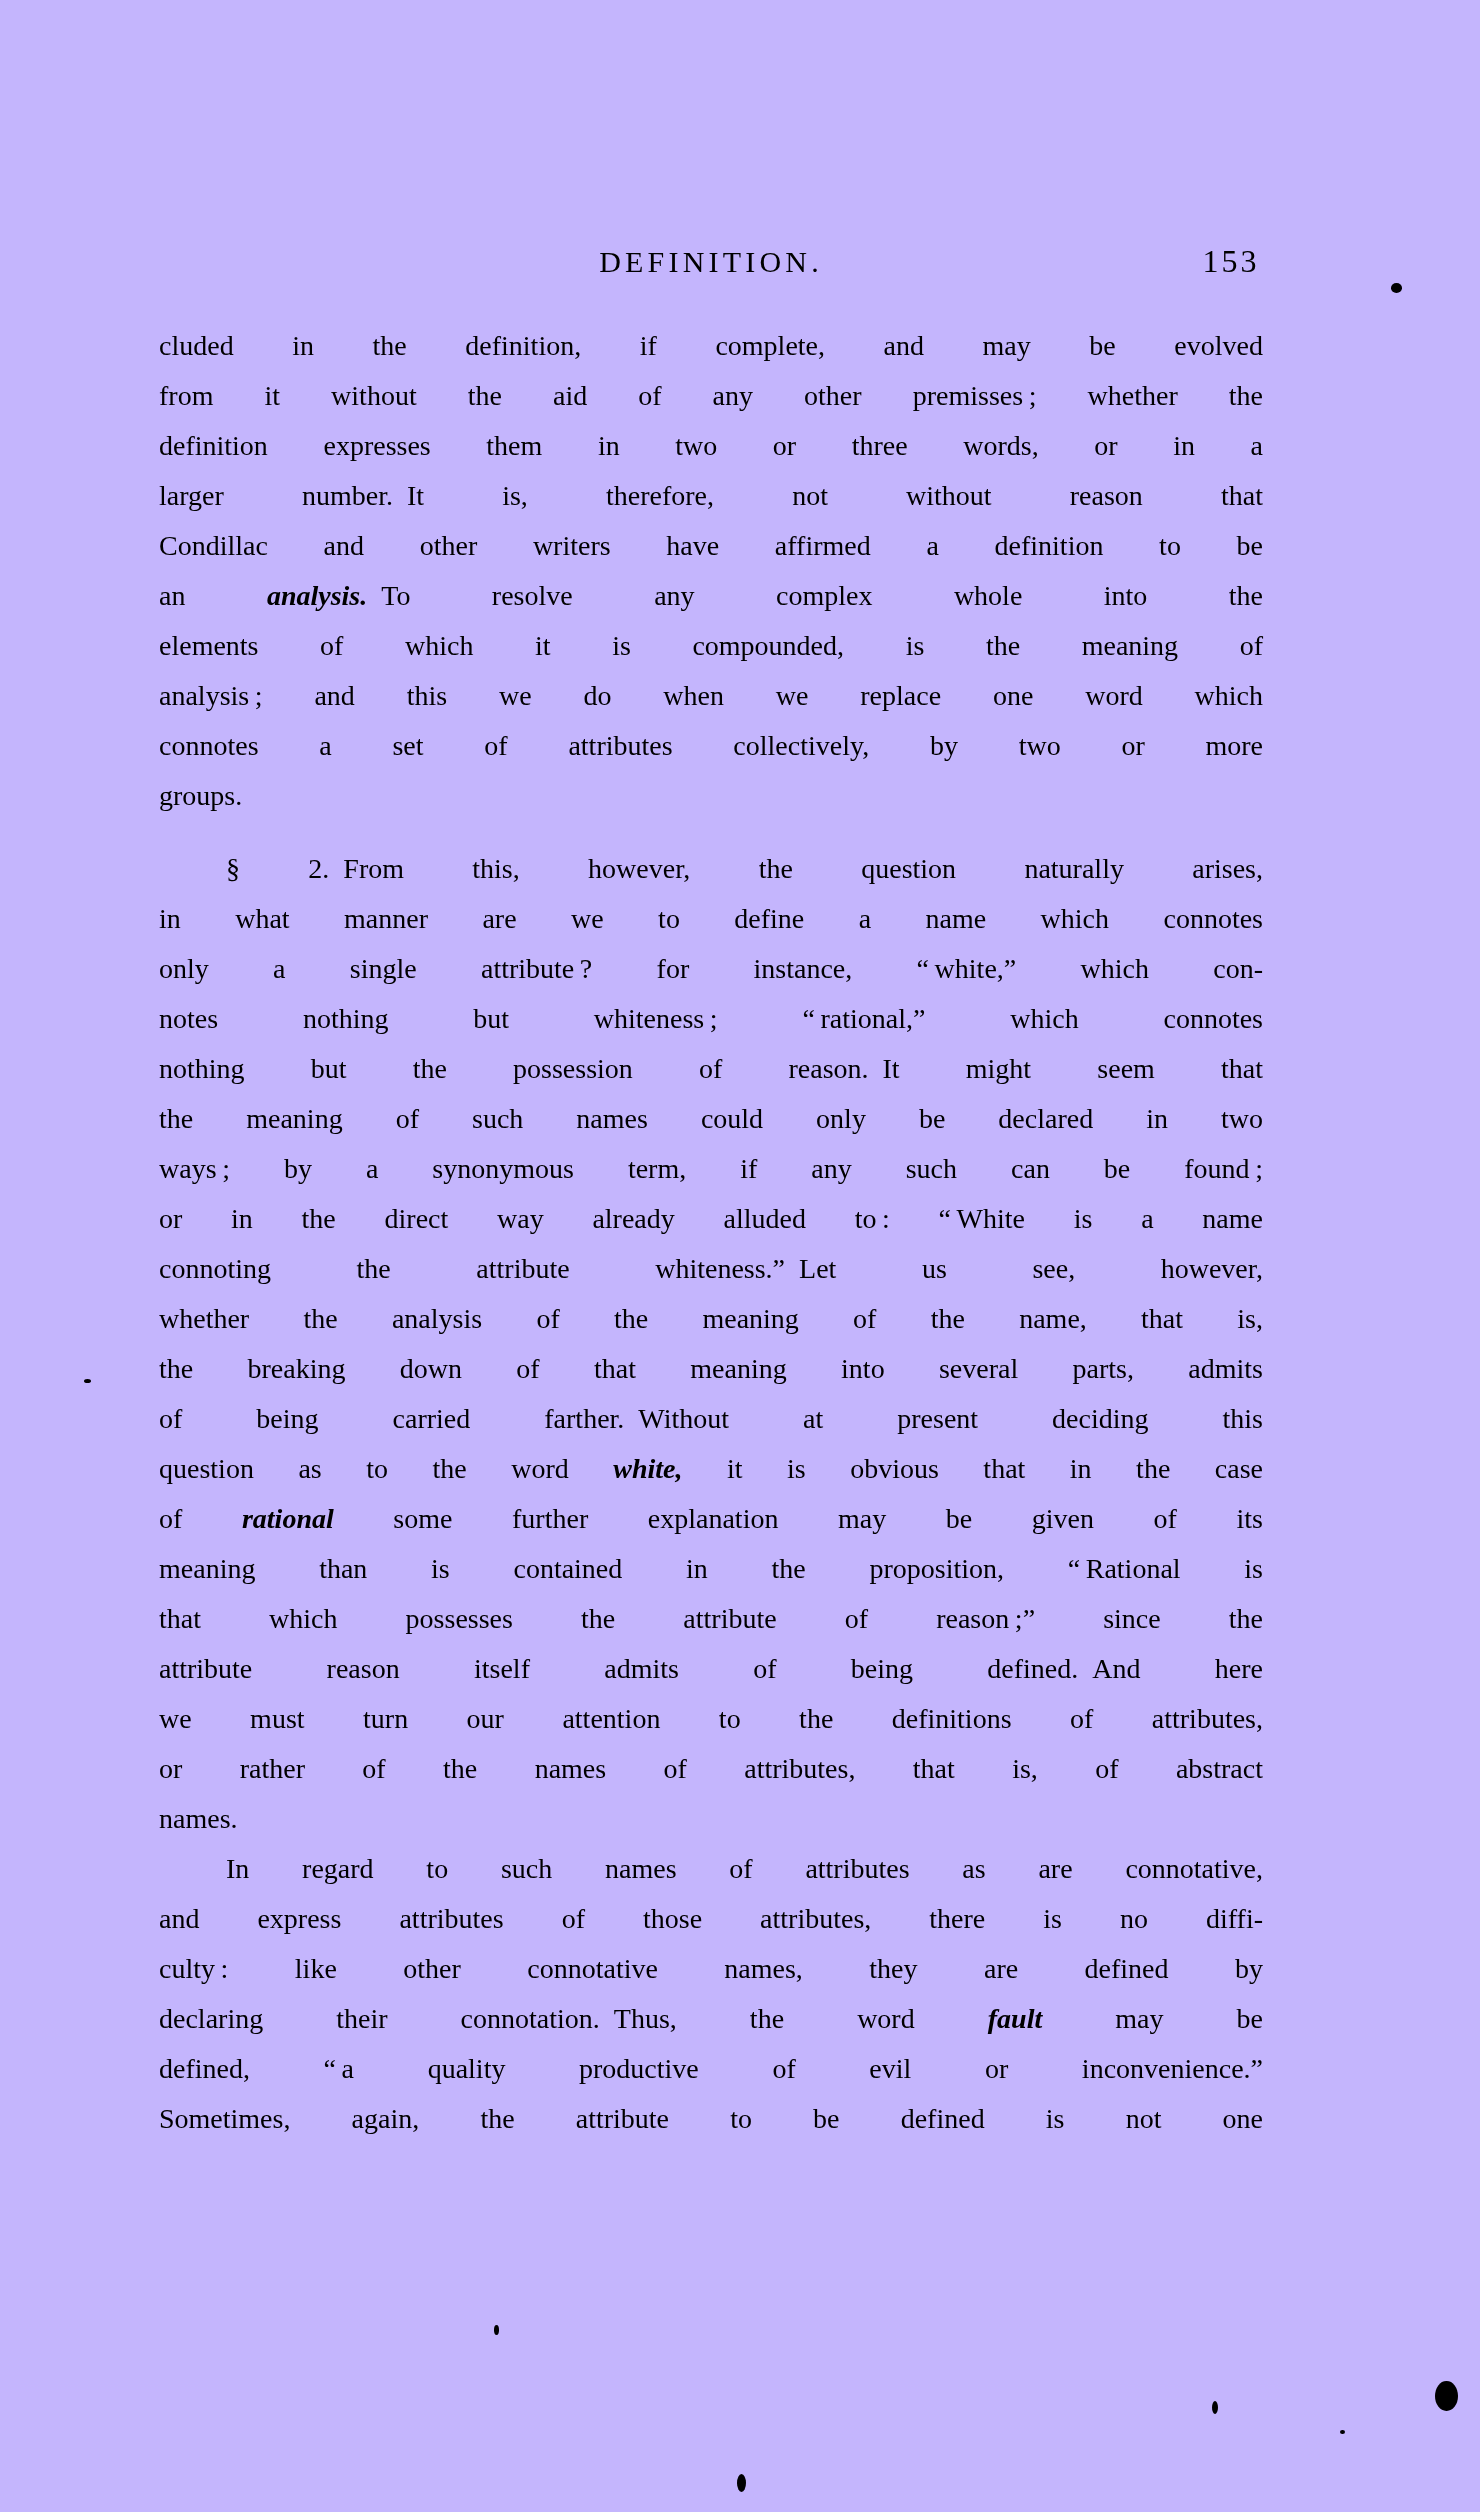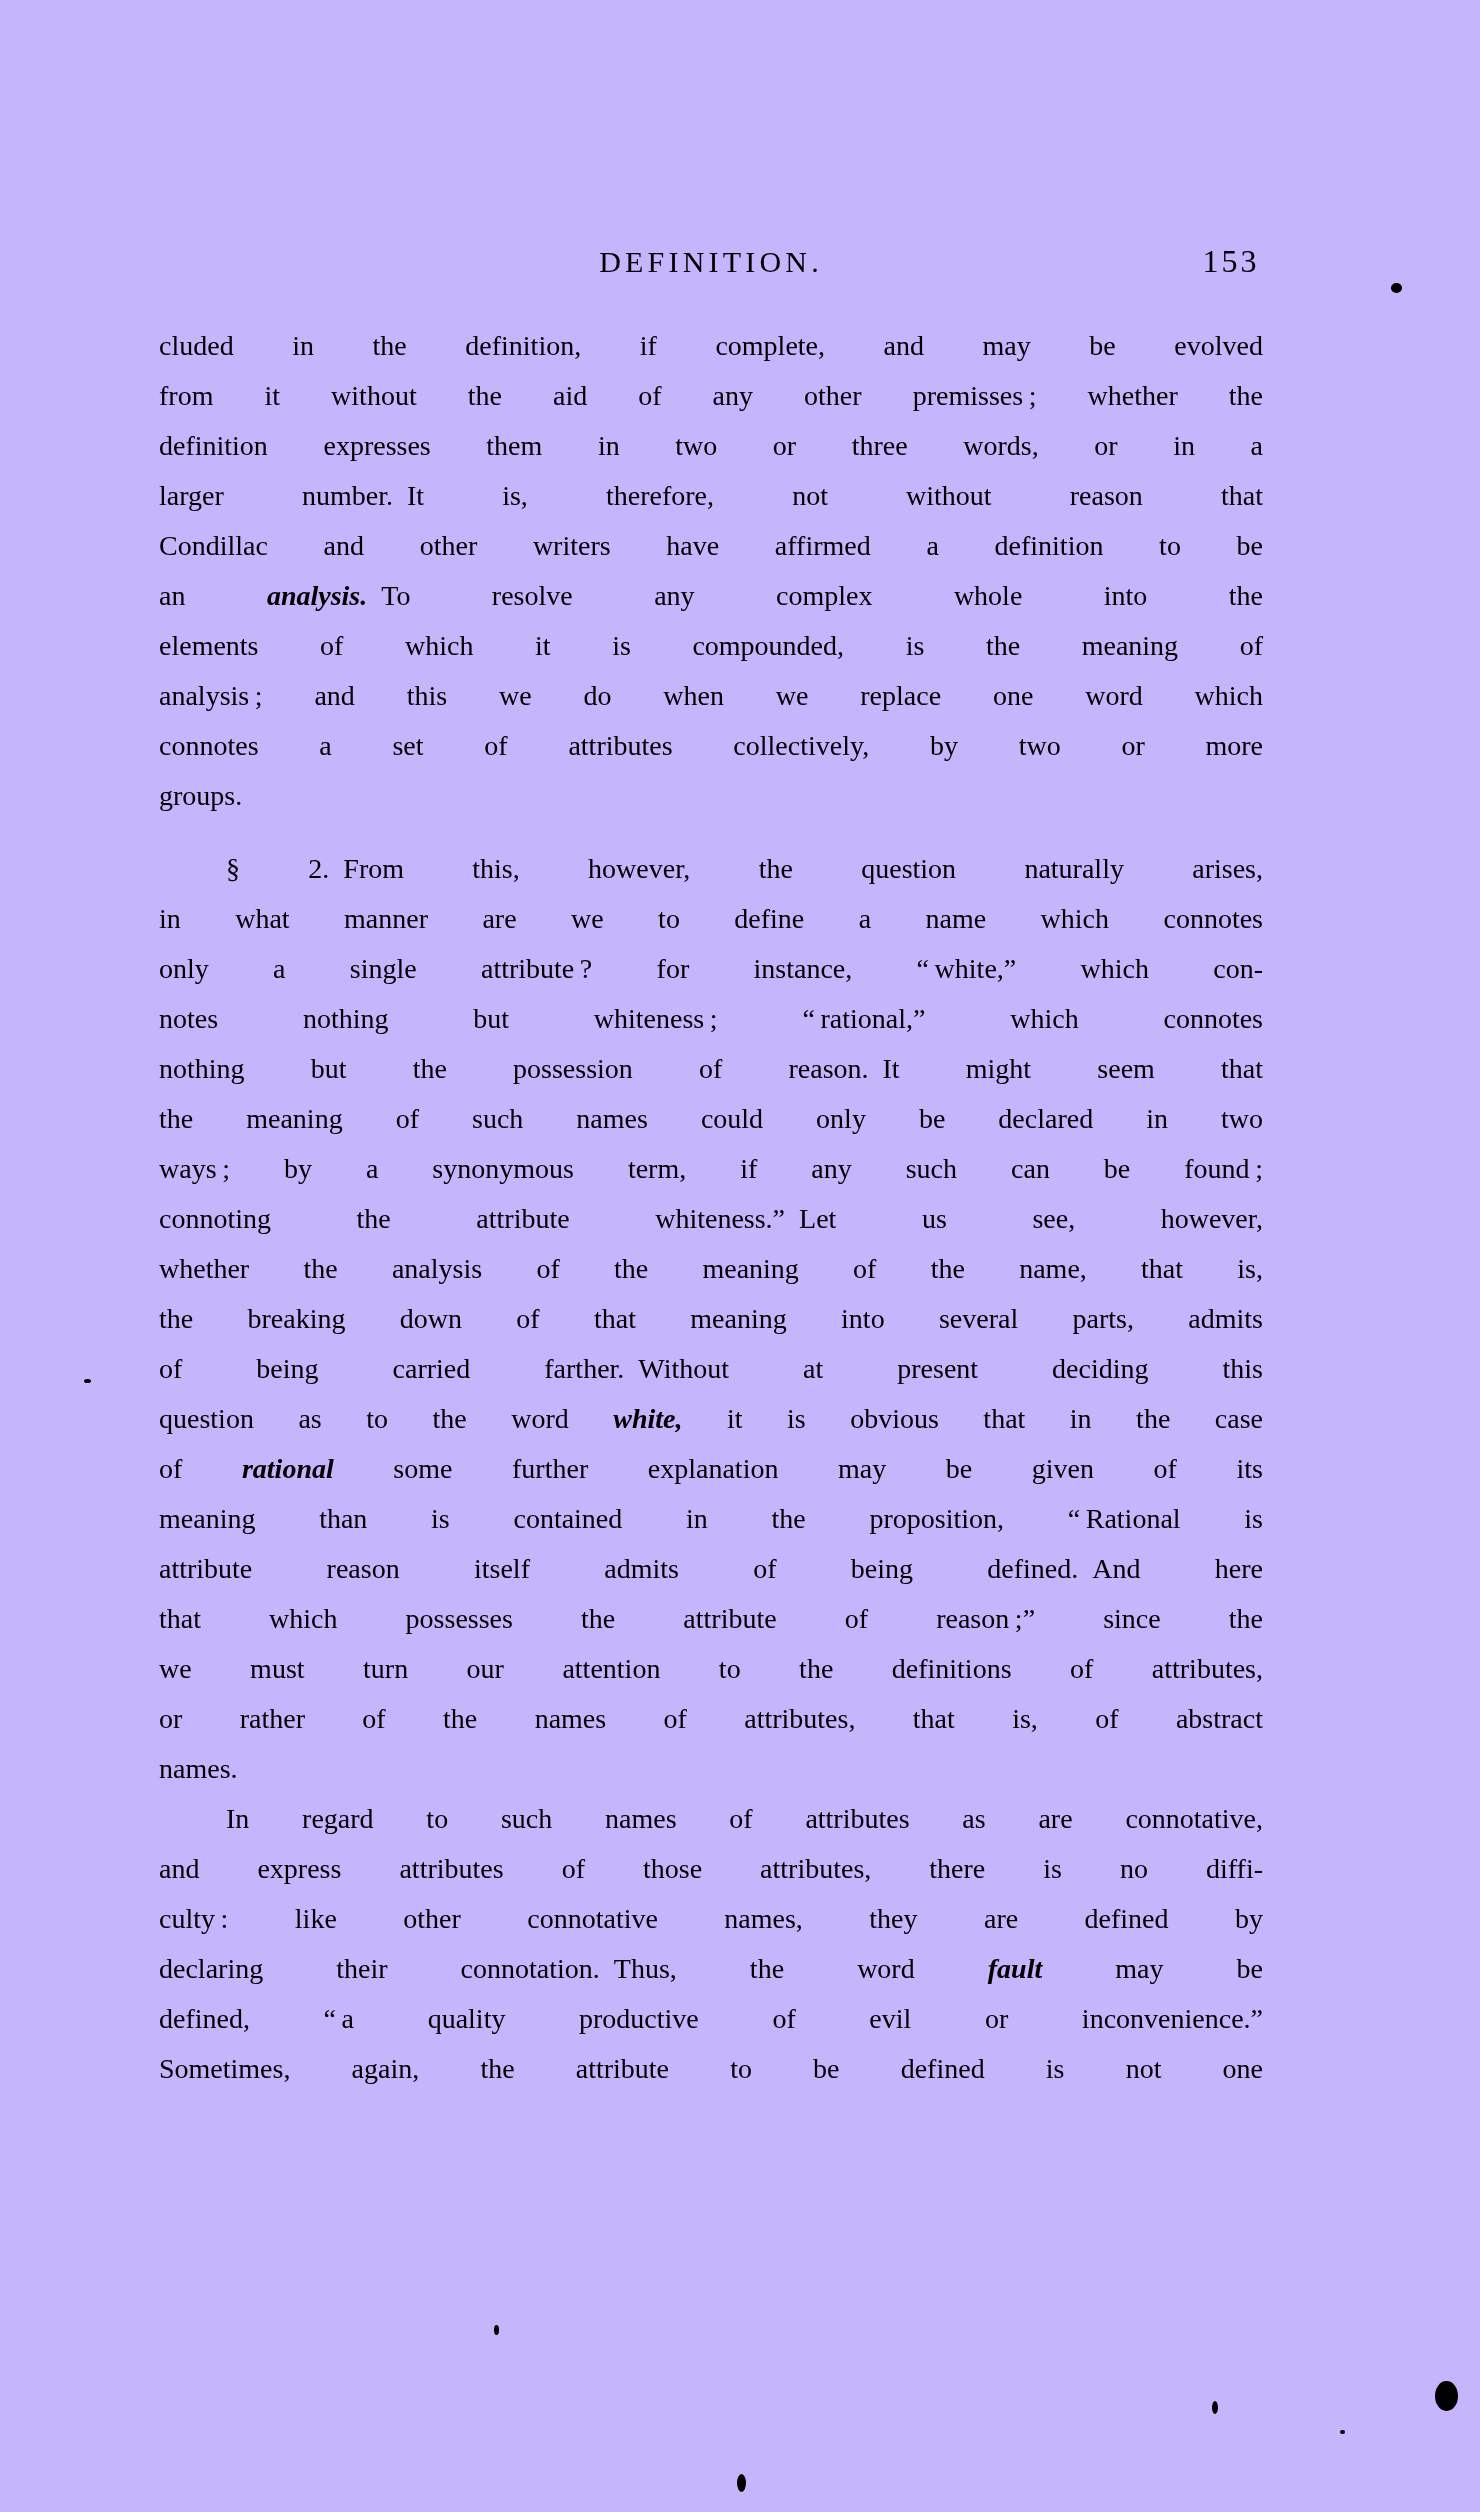--- a/index.html
+++ b/index.html
@@ -92,29 +92,30 @@
         <div class="line no-justify-last">groups.</div>
       </div>
       <div class="paragraph indent gap-before">
         <div class="line">§ 2. From this, however, the question naturally arises,</div>
         <div class="line">in what manner are we to define a name which connotes</div>
         <div class="line">only a single attribute ? for instance, “ white,” which con-</div>
         <div class="line">notes nothing but whiteness ; “ rational,” which connotes</div>
         <div class="line">nothing but the possession of reason. It might seem that</div>
         <div class="line">the meaning of such names could only be declared in two</div>
         <div class="line">ways ; by a synonymous term, if any such can be found ;</div>
+        <div class="line">or in the direct way already alluded to : “ White is a name</div>
         <div class="line">connoting the attribute whiteness.” Let us see, however,</div>
         <div class="line">whether the analysis of the meaning of the name, that is,</div>
         <div class="line">the breaking down of that meaning into several parts, admits</div>
         <div class="line">of being carried farther. Without at present deciding this</div>
         <div class="line">question as to the word <i>white,</i> it is obvious that in the case</div>
         <div class="line">of <i>rational</i> some further explanation may be given of its</div>
         <div class="line">meaning than is contained in the proposition, “ Rational is</div>
+        <div class="line">that which possesses the attribute of reason ;” since the</div>
         <div class="line">attribute reason itself admits of being defined. And here</div>
-        <div class="line">that which possesses the attribute of reason ;” since the</div>
         <div class="line">we must turn our attention to the definitions of attributes,</div>
         <div class="line">or rather of the names of attributes, that is, of abstract</div>
         <div class="line no-justify-last">names.</div>
       </div>
       <div class="paragraph indent">
         <div class="line">In regard to such names of attributes as are connotative,</div>
         <div class="line">and express attributes of those attributes, there is no diffi-</div>
         <div class="line">culty : like other connotative names, they are defined by</div>
         <div class="line">declaring their connotation. Thus, the word <i>fault</i> may be</div>
         <div class="line">defined, “ a quality productive of evil or inconvenience.”</div>

